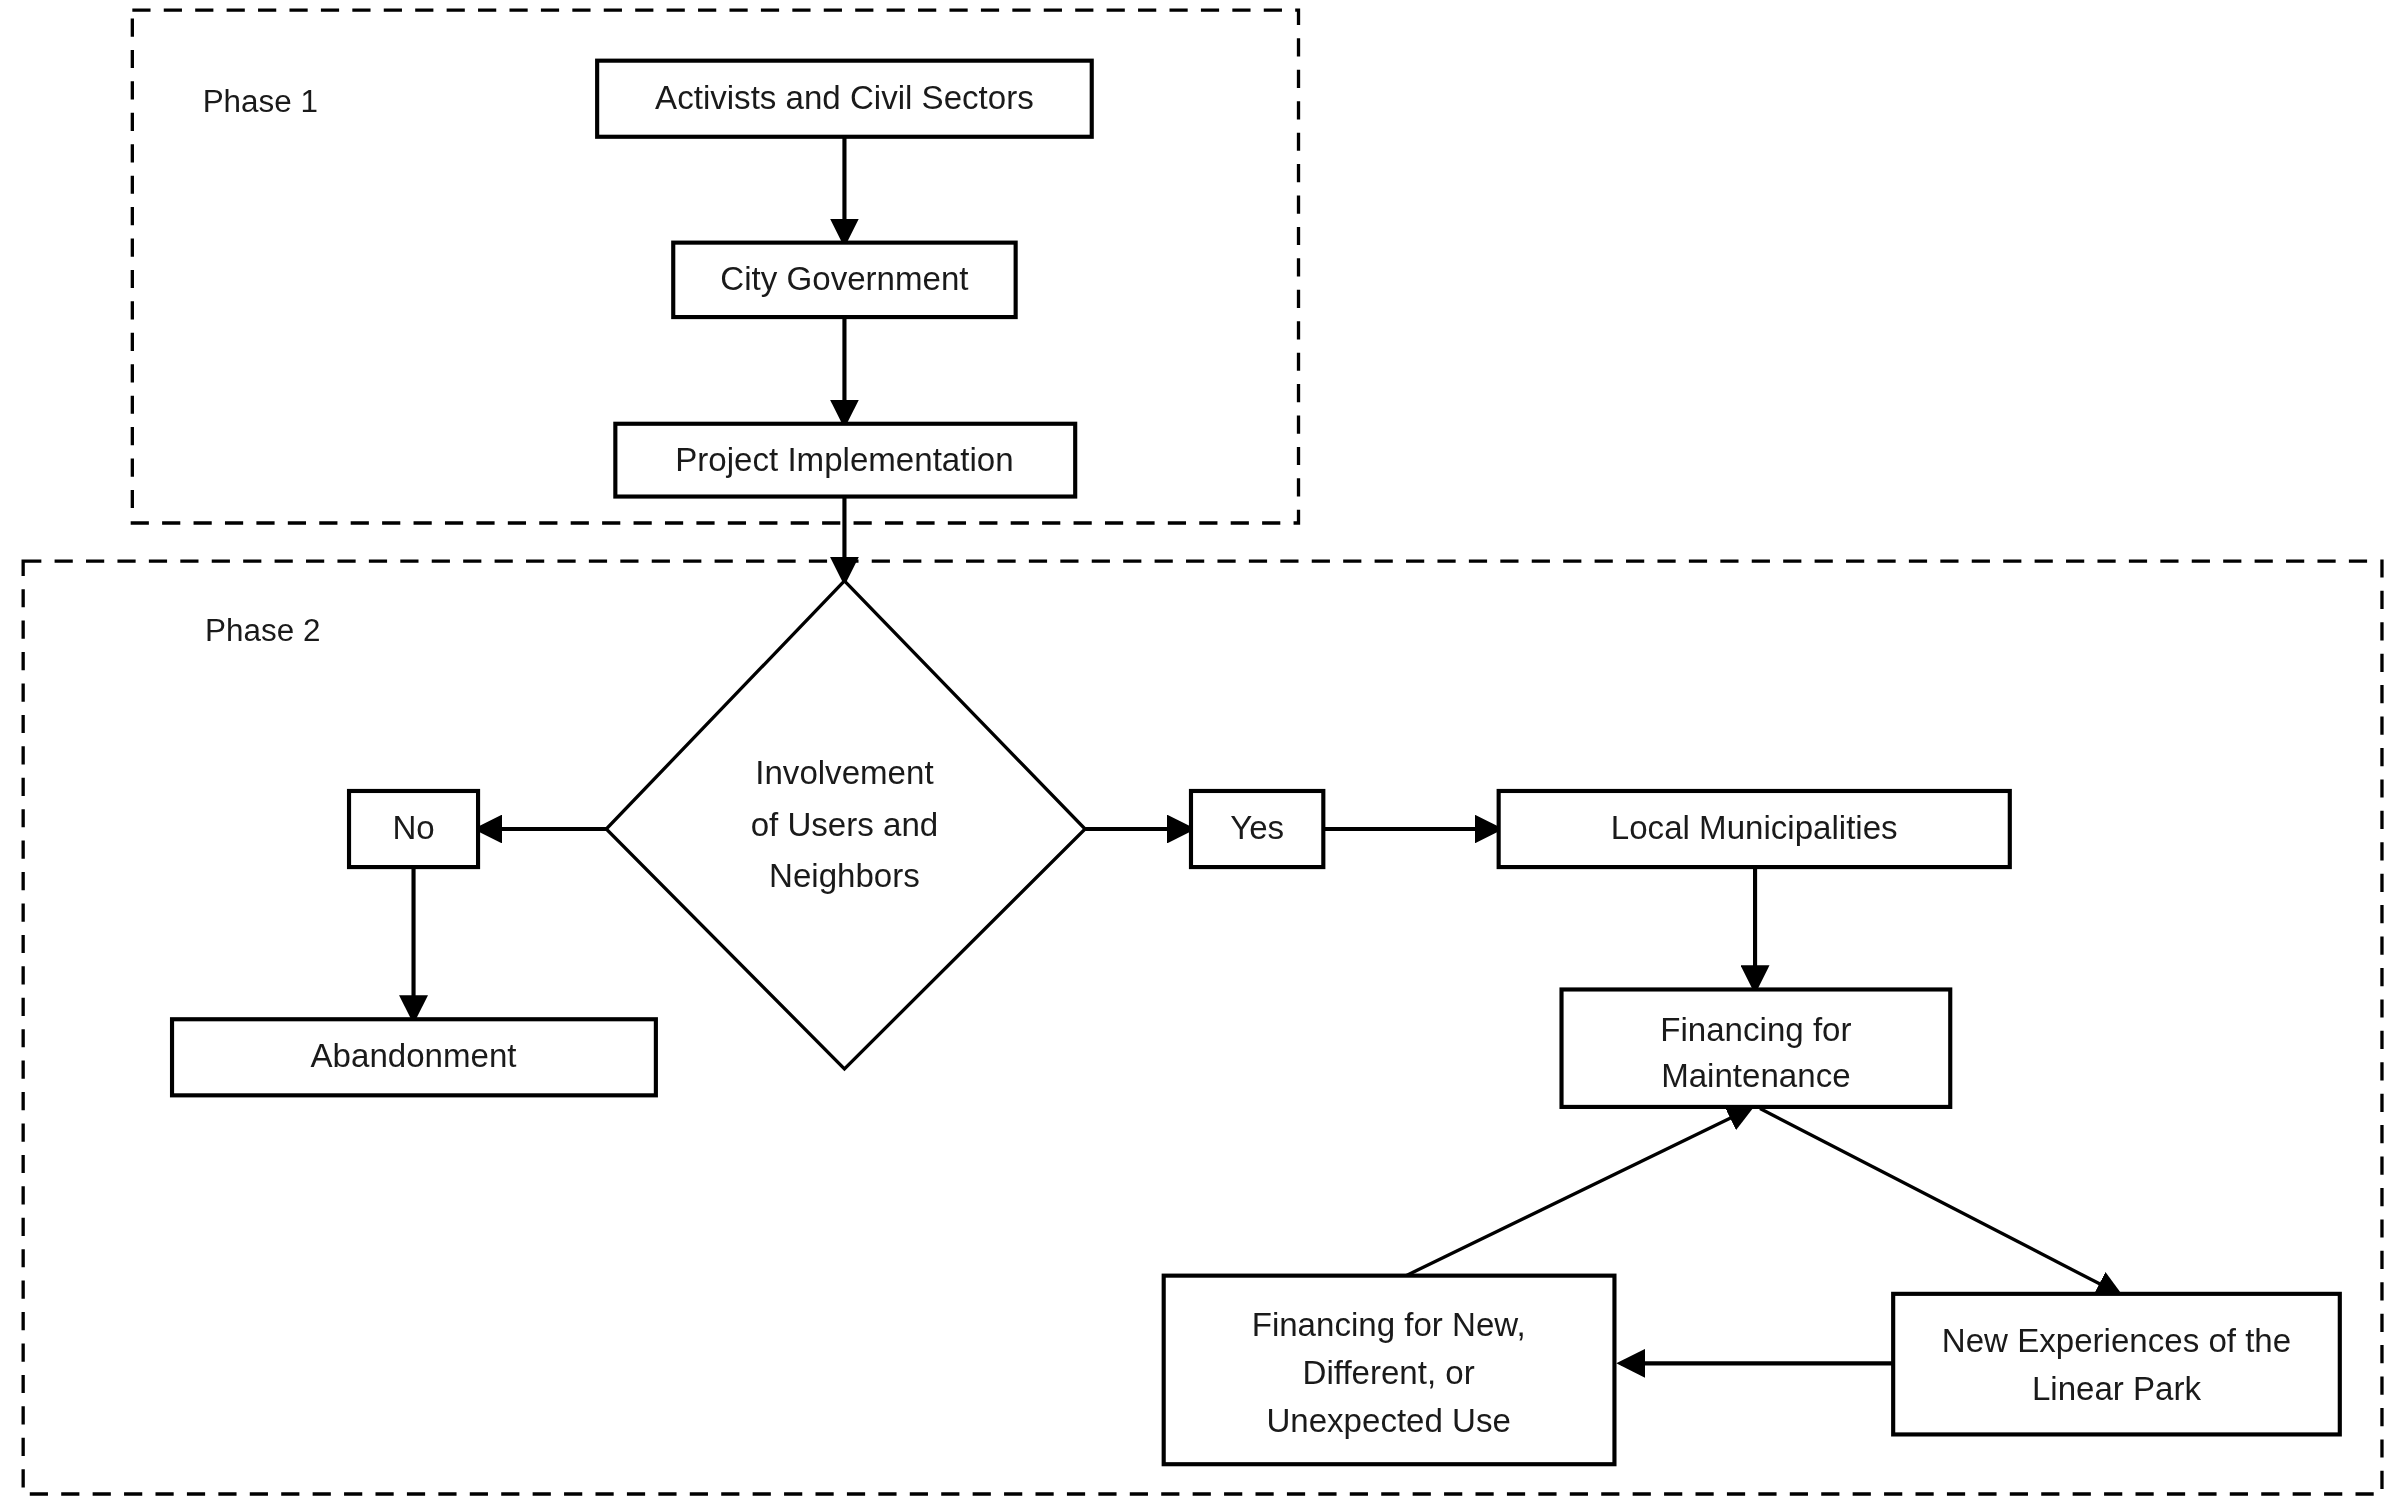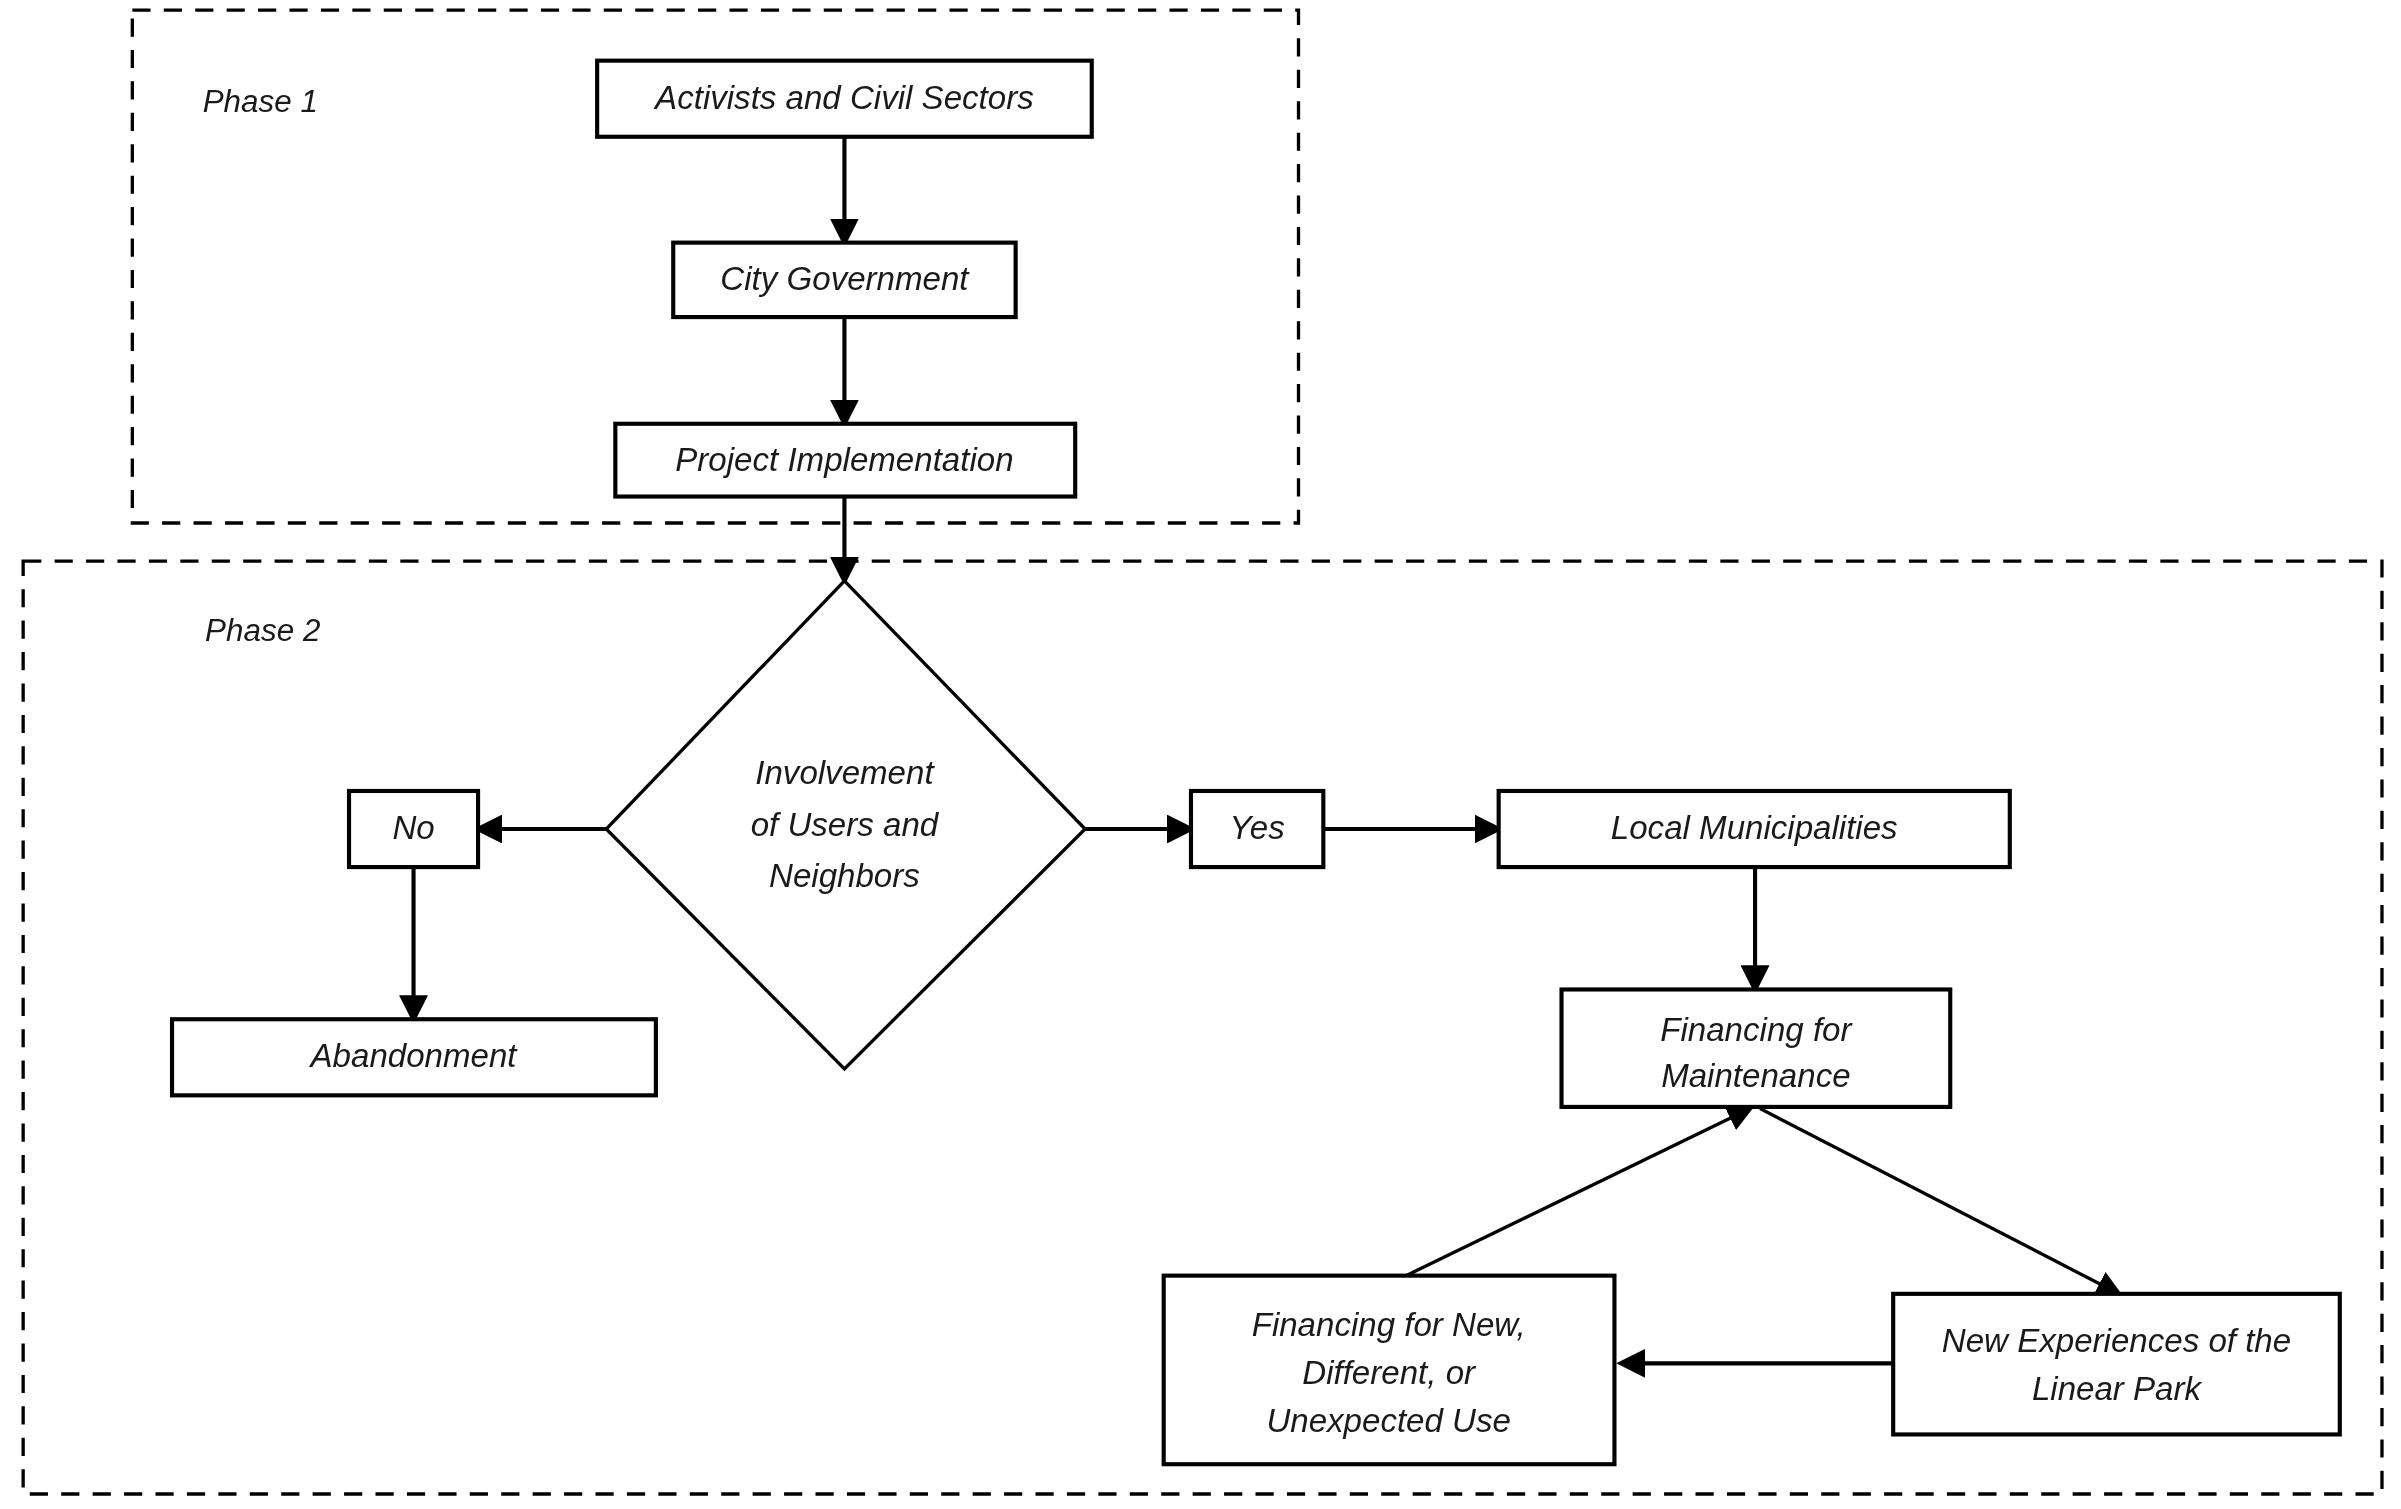--- a/index.html
+++ b/index.html
@@ -10,21 +10,20 @@
   body {
     width: 2401px;
     height: 1510px;
     font-family: "Liberation Sans", sans-serif;
     overflow: hidden;
   }
   #flow-root {
     position: relative;
     width: 2401px;
     height: 1510px;
-    font-style: italic;
   }
   svg#flowchart {
     display: block;
     width: 2401px;
     height: 1510px;
   }
   .phase-frame {
     fill: none;
     stroke: #000000;
     stroke-width: 4;

